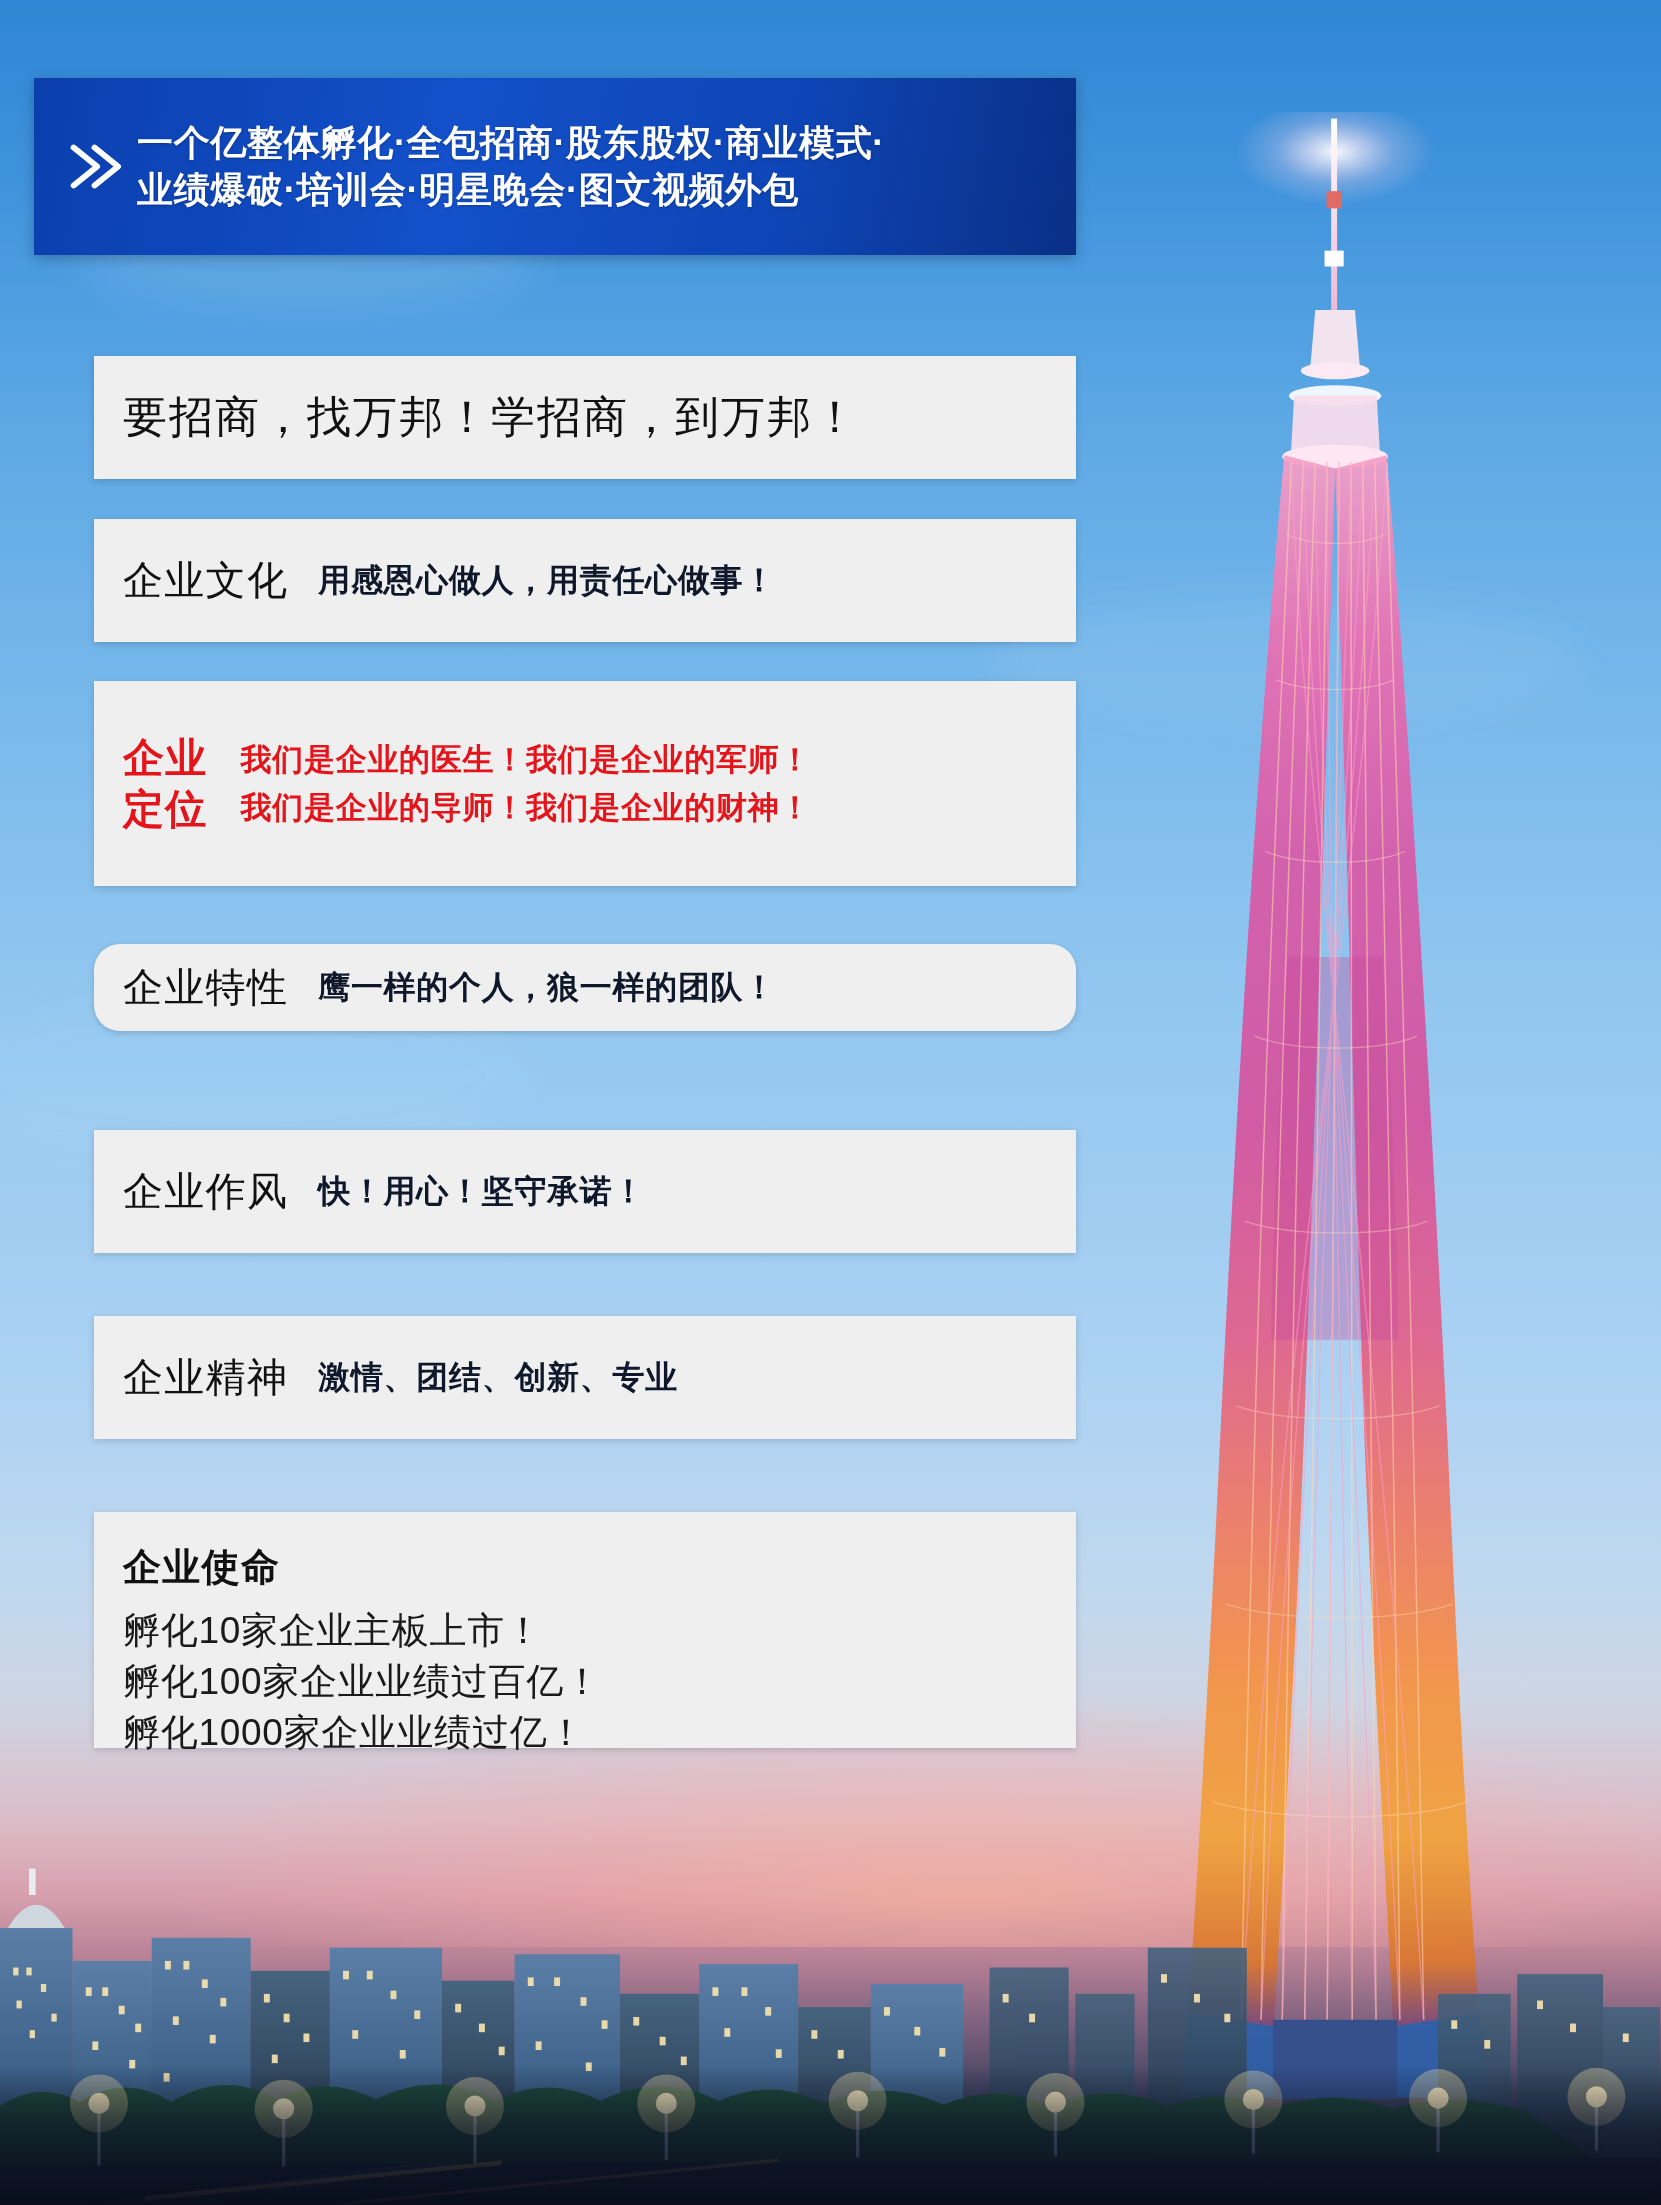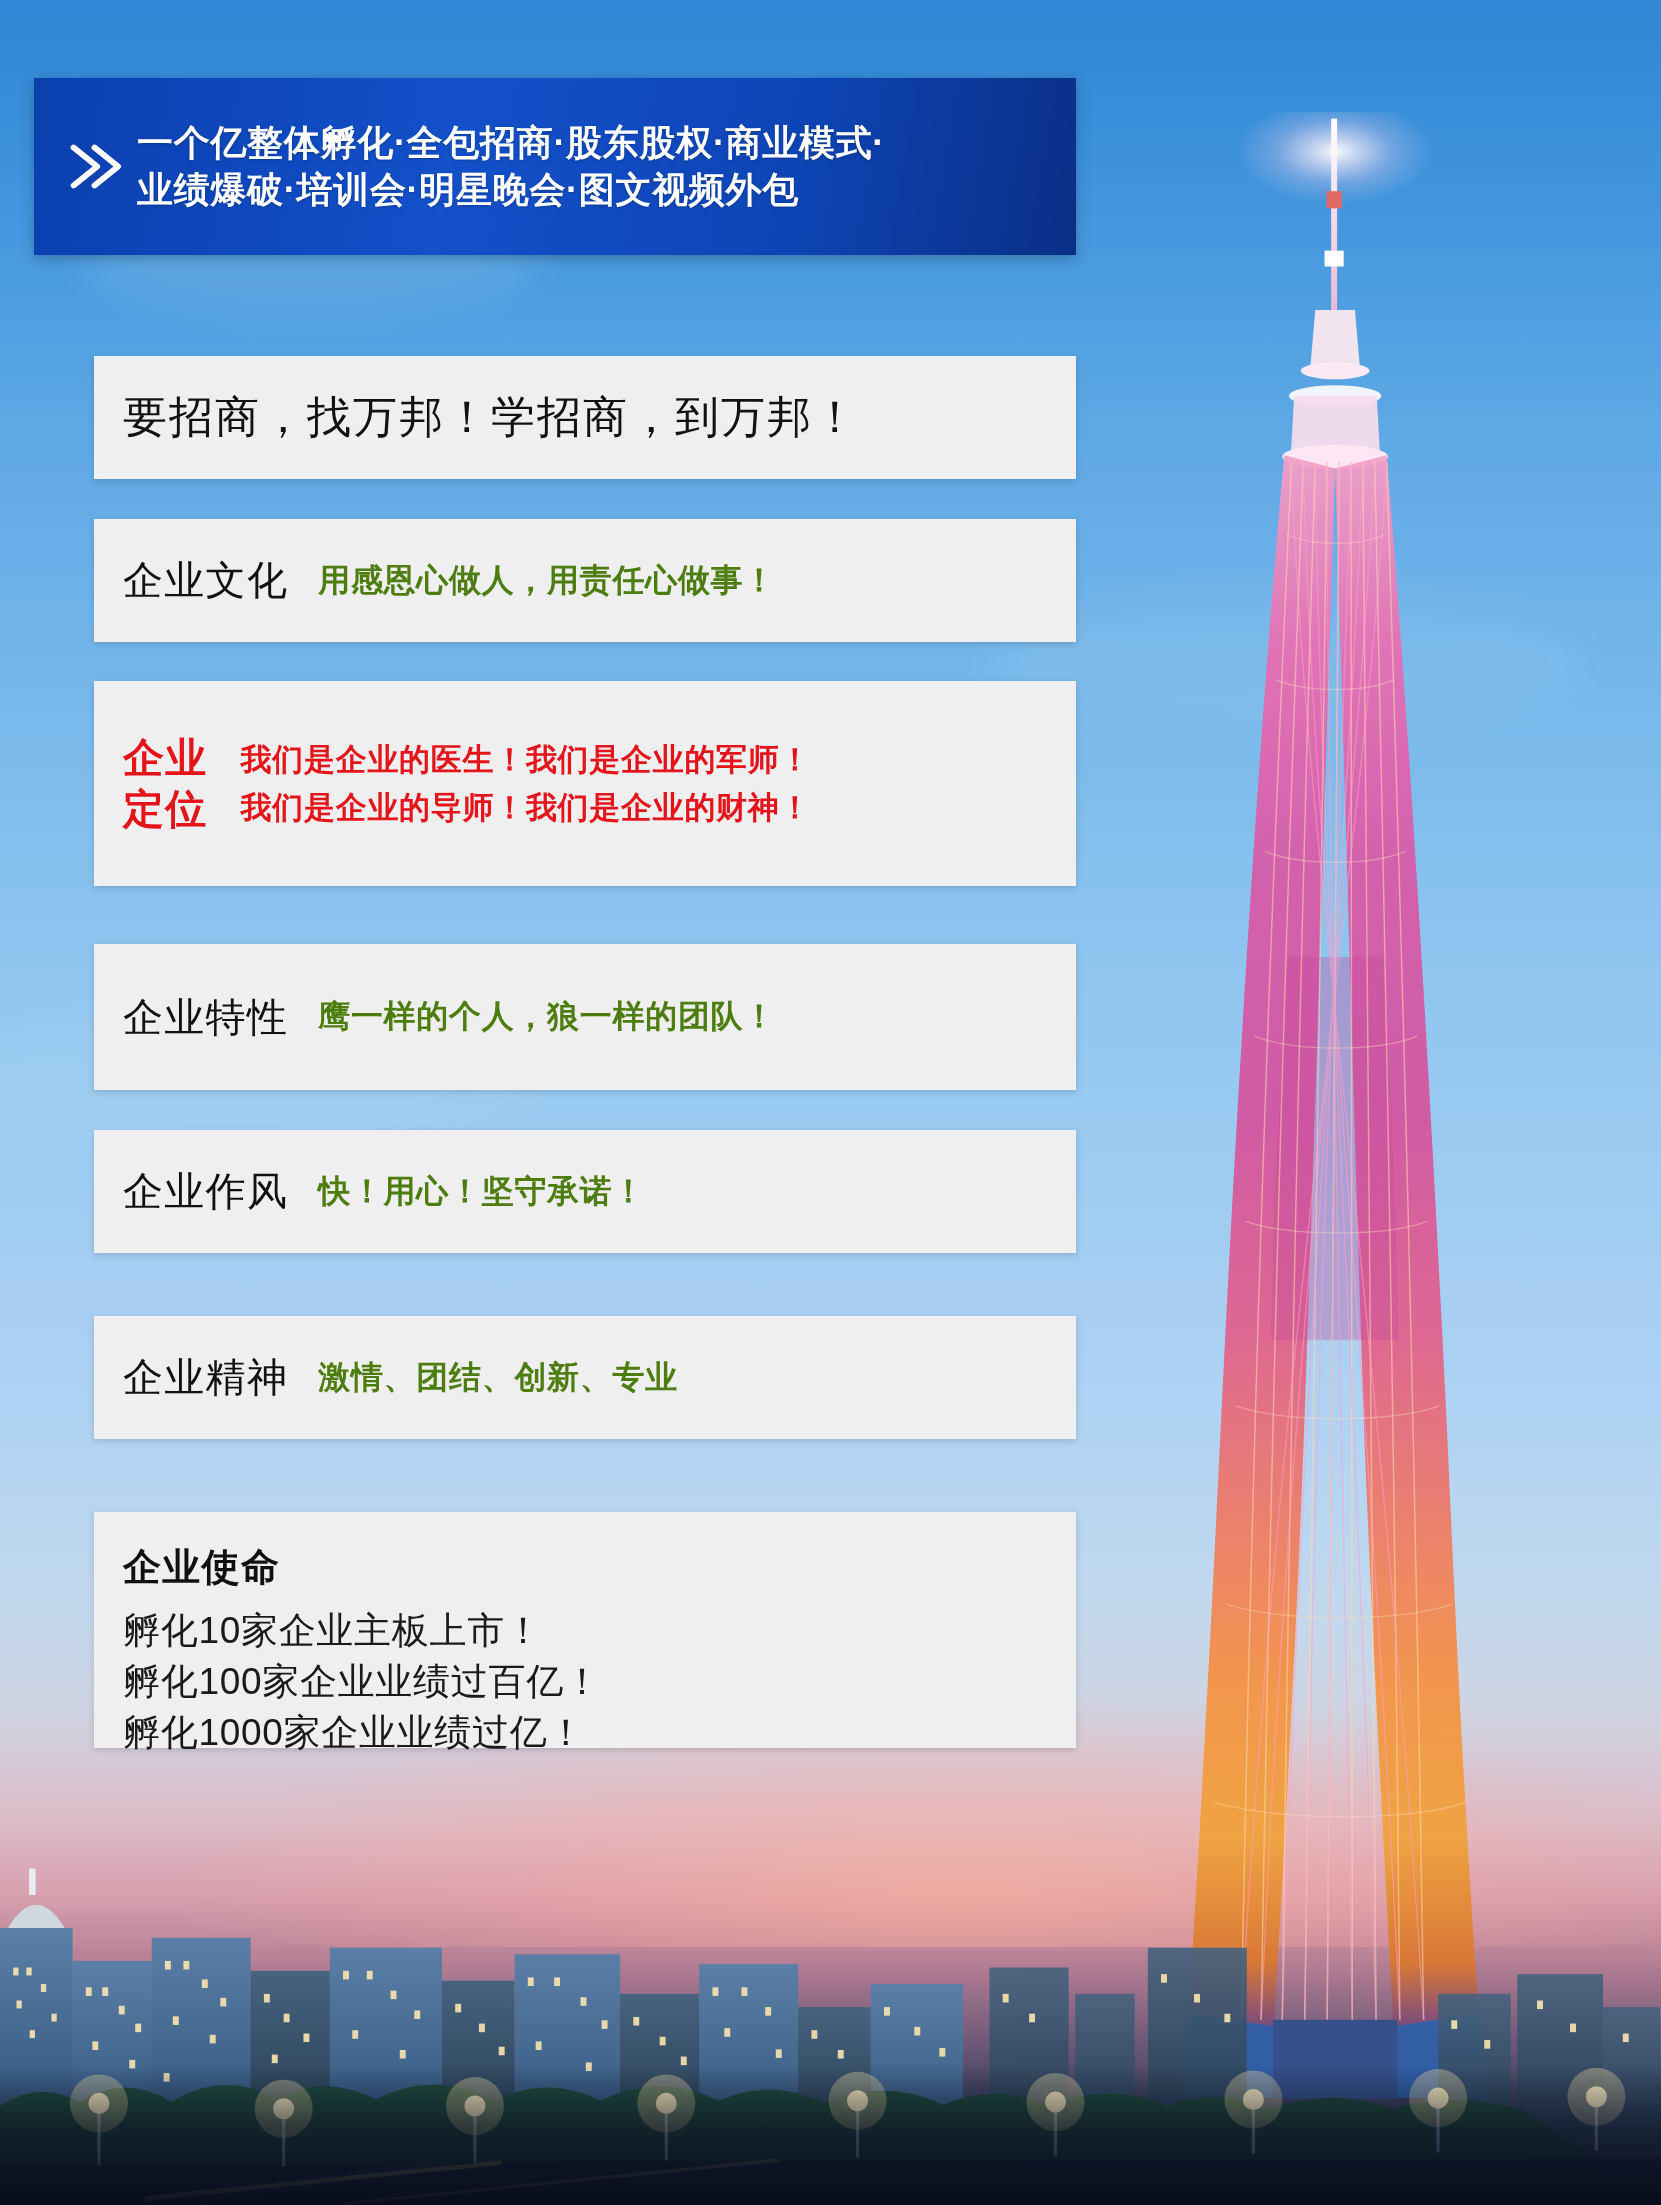--- a/index.html
+++ b/index.html
@@ -130,21 +130,21 @@
     font-size: 40px;
     font-weight: normal;
     color: #111111;
     letter-spacing: 1.3px;
     white-space: nowrap;
     flex: 0 0 auto;
   }
   .card .value {
     font-size: 32px;
     font-weight: bold;
-    color: #4d7c0f;
+    color: #0f172a;
     letter-spacing: 0.7px;
     margin-left: 30px;
     white-space: nowrap;
   }
 
   
   #card-headline { top: 356px; height: 123px; justify-content: flex-start; }
   #card-headline .label { font-size: 44px; letter-spacing: 2px; }
 
   
@@ -169,21 +169,21 @@
     margin-left: 33px;
     color: #e4141a;
     font-size: 31px;
     font-weight: bold;
     line-height: 1.52;
     letter-spacing: 0.7px;
     white-space: pre-line;
   }
 
   
-  #card-trait { top: 944px; height: 146px; }
+  #card-trait { top: 944px; height: 87px; border-radius: 26px; }
   
   #card-style { top: 1130px; height: 123px; align-items: center; }
   
   #card-spirit { top: 1316px; height: 123px; }
 
   
   #card-mission {
     top: 1512px;
     height: 236px;
     display: block;

